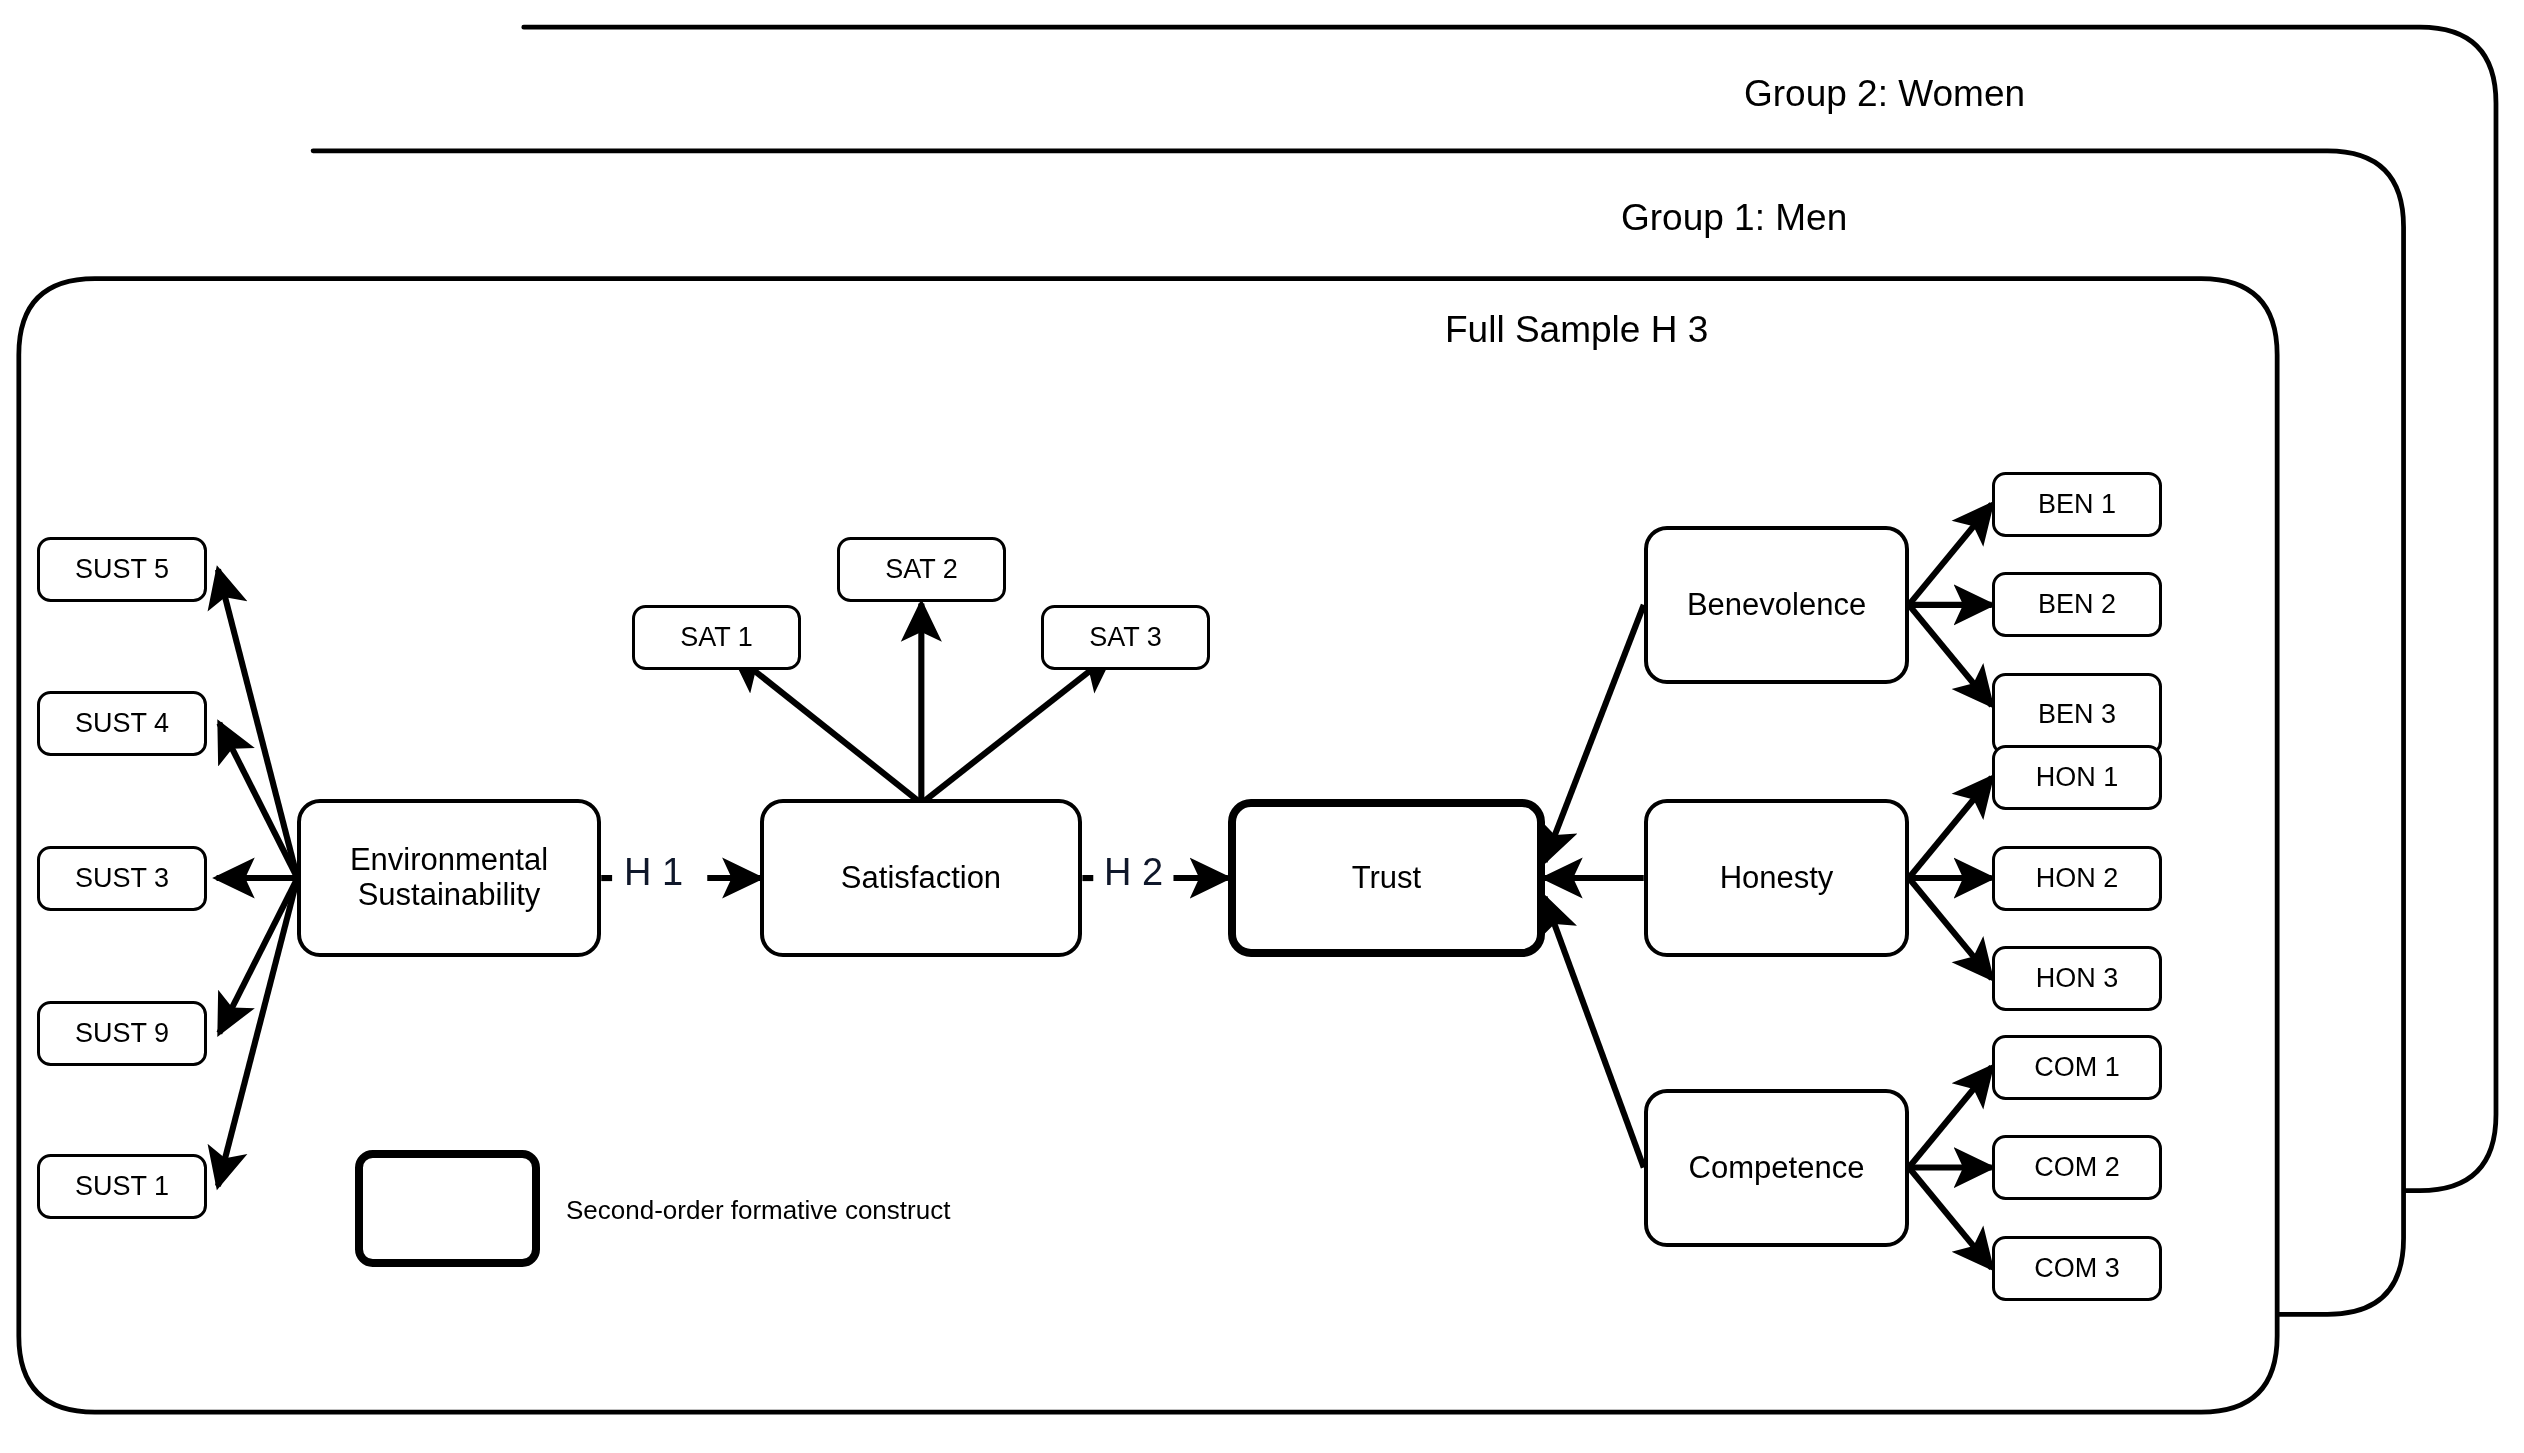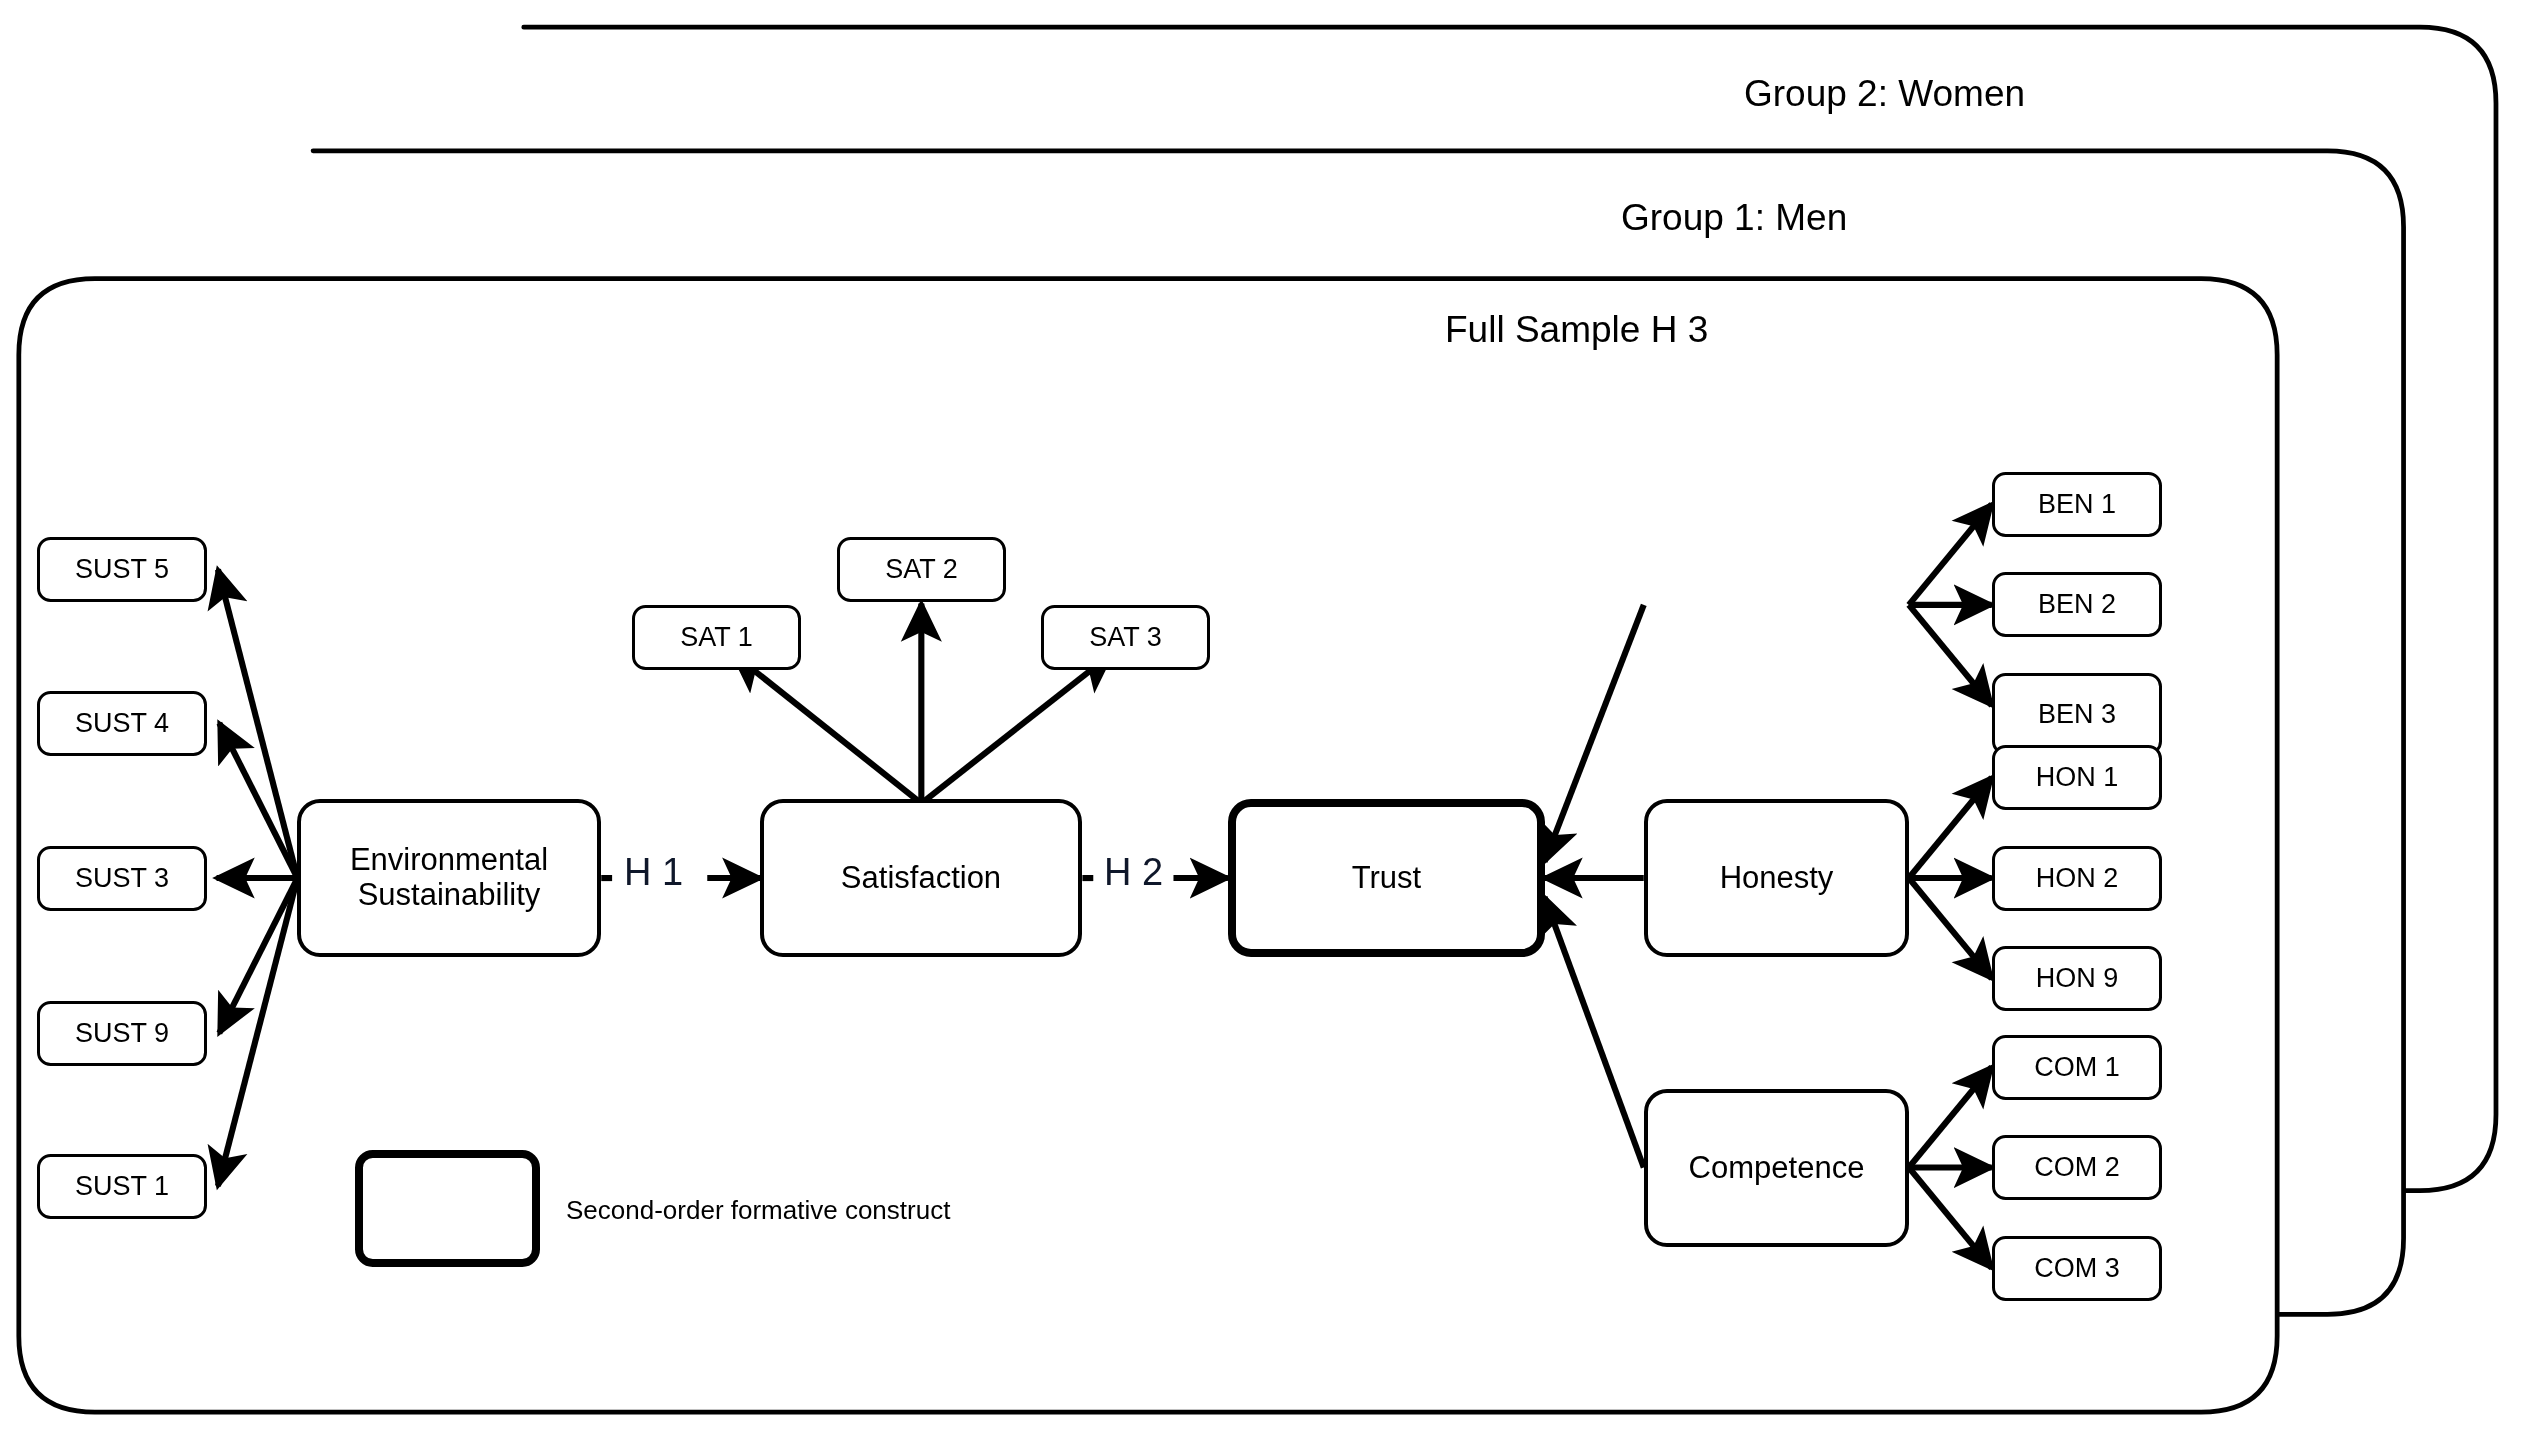--- a/index.html
+++ b/index.html
@@ -106,30 +106,31 @@
   <div class="node construct" style="left:760px;top:799px;width:322px;height:158px;">Satisfaction</div>
 
   <div class="path-label" style="left:1104px;top:851px;">H 2</div>
 
   <div class="node construct formative" style="left:1228px;top:799px;width:317px;height:158px;">Trust</div>
 
   <div class="node ind" style="left:632px;top:605px;width:169px;height:65px;">SAT 1</div>
   <div class="node ind" style="left:837px;top:537px;width:169px;height:65px;">SAT 2</div>
   <div class="node ind" style="left:1041px;top:605px;width:169px;height:65px;">SAT 3</div>
 
+  <div class="node construct" style="left:1644px;top:526px;width:265px;height:158px;">Benevolence</div>
   <div class="node construct" style="left:1644px;top:799px;width:265px;height:158px;">Honesty</div>
   <div class="node construct" style="left:1644px;top:1089px;width:265px;height:158px;">Competence</div>
 
   <div class="node ind" style="left:1992px;top:472px;width:170px;height:65px;">BEN 1</div>
   <div class="node ind" style="left:1992px;top:572px;width:170px;height:65px;">BEN 2</div>
   <div class="node ind" style="left:1992px;top:673px;width:170px;height:82px;">BEN 3</div>
 
   <div class="node ind" style="left:1992px;top:745px;width:170px;height:65px;">HON 1</div>
   <div class="node ind" style="left:1992px;top:846px;width:170px;height:65px;">HON 2</div>
-  <div class="node ind" style="left:1992px;top:946px;width:170px;height:65px;">HON 9</div>
+  <div class="node ind" style="left:1992px;top:946px;width:170px;height:65px;">HON 3</div>
 
   <div class="node ind" style="left:1992px;top:1035px;width:170px;height:65px;">COM 1</div>
   <div class="node ind" style="left:1992px;top:1135px;width:170px;height:65px;">COM 2</div>
   <div class="node ind" style="left:1992px;top:1236px;width:170px;height:65px;">COM 3</div>
 
   <div class="node legend-swatch" style="left:355px;top:1150px;width:185px;height:117px;"></div>
   <div class="legend-text" style="left:566px;top:1195px;">Second-order formative construct</div>
 
 </div>
 

